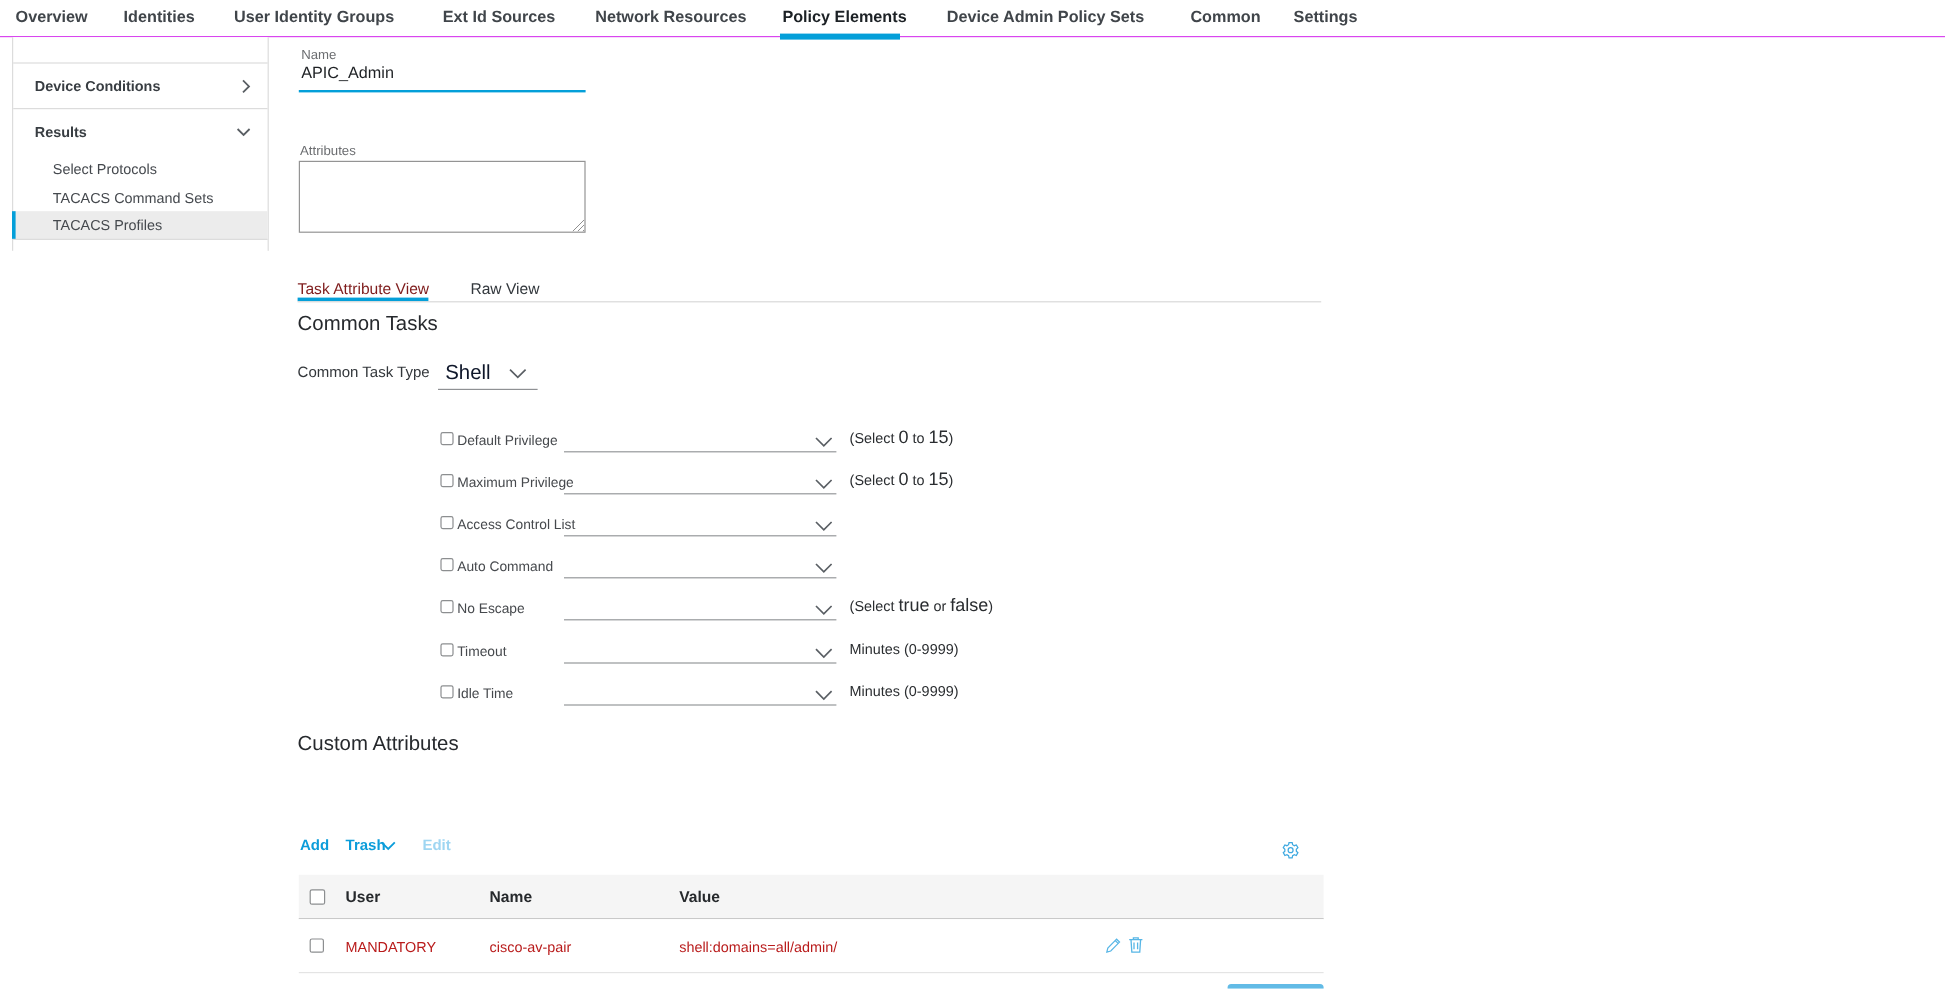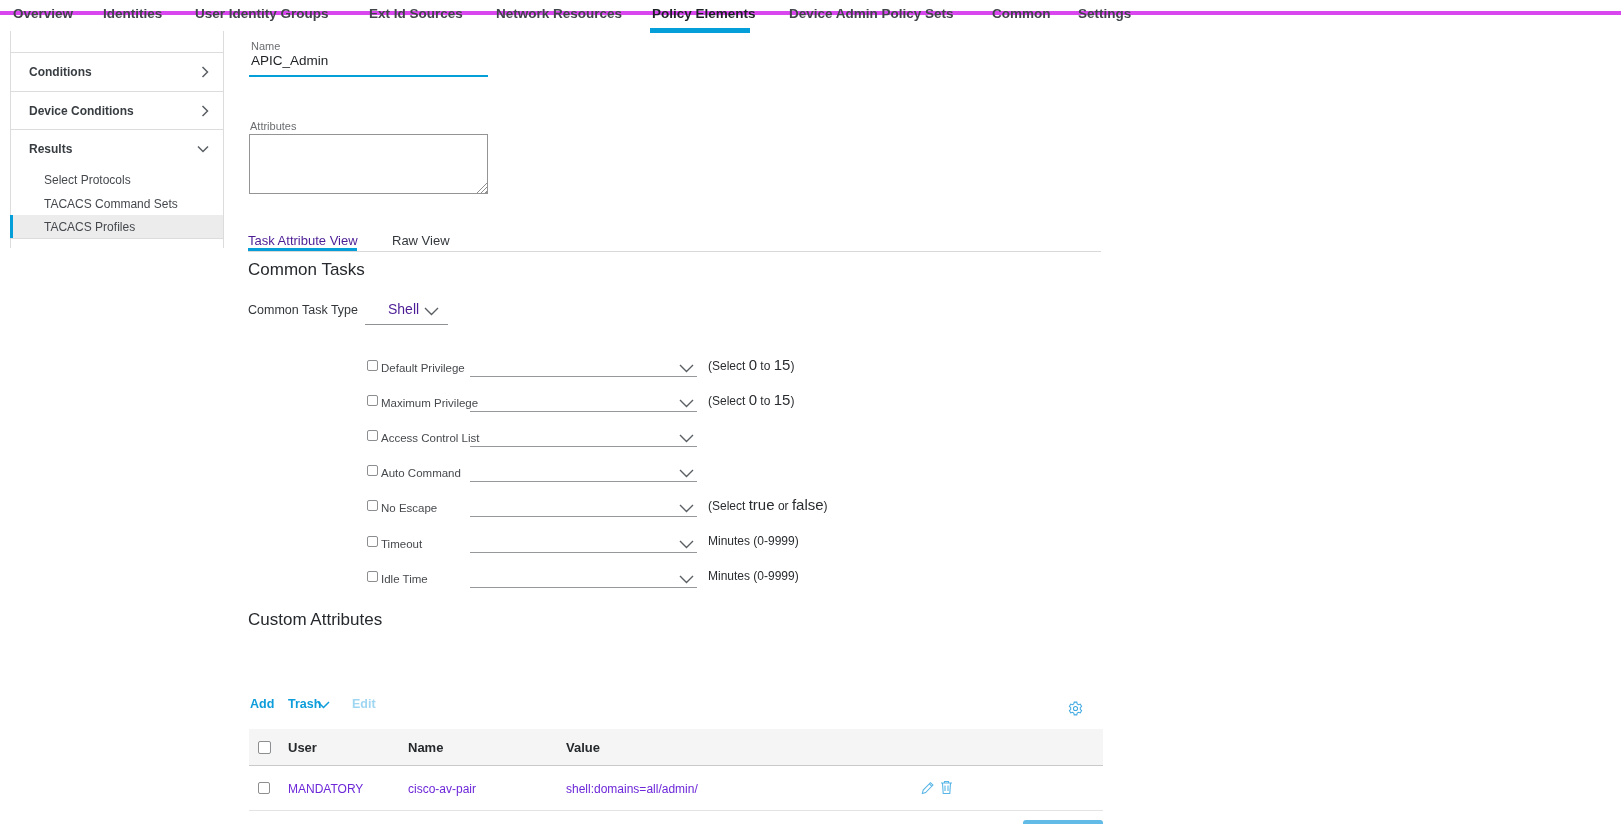--- a/index.html
+++ b/index.html
@@ -10,22 +10,22 @@
     height: 824px;
     overflow: hidden;
     background: #fff;
     font-family: "Liberation Sans", sans-serif;
     color: #2a2d30;
   }
   .abs { position: absolute; }
 
   
   .topnav {
-    position: absolute; left: 0; top: 0; width: 1621px; height: 15px;
-    background: #fff; border-bottom: 4px solid #d946ef;
+    position: absolute; left: 0; top: 0; width: 1621px; height: 31px;
+    background: #fff; border-bottom: 1px solid #d946ef;
   }
   .nav-item {
     position: absolute; top: 6px; font-size: 13.5px; font-weight: 600;
     color: #40454a; white-space: nowrap; cursor: pointer;
   }
   .nav-item.active { color: #1c2125; font-weight: 700; }
   .nav-underline {
     position: absolute; left: 650px; top: 28px; width: 100px; height: 5px;
     background: #049fd9;
   }
@@ -68,21 +68,21 @@
   }
   .grip {
     position: absolute; left: 476px; top: 182px; width: 11px; height: 11px;
     background: repeating-linear-gradient(135deg, transparent 0 2px, #8f8f8f 2px 3px);
     clip-path: polygon(100% 0, 100% 100%, 0 100%);
     pointer-events: none;
   }
 
   
   .tab { position: absolute; top: 233px; font-size: 13px; cursor: pointer; }
-  .tab.active { color: #4c1d95; text-align: center; }
+  .tab.active { color: #7f1d1d; text-align: center; }
   .tab.inactive { color: #33383d; }
   .tab-underline { position: absolute; left: 248px; top: 248px; width: 109px; height: 3px; background: #049fd9; }
   .tab-divider  { position: absolute; left: 248px; top: 251px; width: 853px; height: 1px; background: #d9d9d9; }
 
   .section-title { position: absolute; font-size: 17px; color: #26292d; }
 
   
   .ctt-underline { position: absolute; left: 365px; top: 324px; width: 83px; height: 1px; background: #8f9194; }
   .task-row { position: absolute; left: 0; width: 1100px; height: 23px; }
   .task-cb {
@@ -109,21 +109,21 @@
     border-bottom: 1px solid #c9c9c9;
   }
   .t-row { position: relative; height: 45px; background: #fff; border-bottom: 1px solid #e4e4e4; }
   .t-cb {
     position: absolute; left: 9px; appearance: none; -webkit-appearance: none;
     border: 1px solid #8c8e90; border-radius: 2px; background: #fff; cursor: pointer; margin: 0;
   }
   .t-header .t-cb { top: 12px; width: 13px; height: 13px; }
   .t-row .t-cb { top: 16px; width: 12px; height: 12px; }
   .th { position: absolute; top: 11px; font-size: 13px; font-weight: 700; color: #26292c; }
-  .td { position: absolute; top: 16px; font-size: 12px; color: #6d28d9; }
+  .td { position: absolute; top: 16px; font-size: 12px; color: #b91c1c; }
   .col-type { left: 39px; }
   .col-name { left: 159px; }
   .col-value { left: 317px; }
   .row-icon { position: absolute; top: 14px; color: #57b6e6; cursor: pointer; display: inline-flex; }
   .icon-edit-pos { left: 671px; }
   .icon-del-pos { left: 691px; }
 
   .save-sliver {
     position: absolute; left: 1023px; top: 820px; width: 80px; height: 8px;
     background: #62bbe6; border-radius: 3px 3px 0 0; cursor: pointer;
@@ -143,28 +143,20 @@
     <div class="nav-item active" style="left:652px">Policy Elements</div>
     <div class="nav-item" style="left:789px">Device Admin Policy Sets</div>
     <div class="nav-item" style="left:992px">Common</div>
     <div class="nav-item" style="left:1078px">Settings</div>
     <div class="nav-underline"></div>
   </div>
 
   <div class="sidebar">
     <div class="side-row" style="height:22px"></div>
 
-    <div class="side-row side-section" style="height:39px">
-      <span>Conditions</span>
-      <span class="chev">
-        <svg width="8" height="12" viewBox="0 0 8 12">
-            <path d="M1.5 1l5 5-5 5" fill="none" stroke="currentColor" stroke-width="1.5"></path>
-          </svg>
-      </span>
-    </div>
 
     <div class="side-row side-section" style="height:38px">
       <span>Device Conditions</span>
       <span class="chev">
         <svg width="8" height="12" viewBox="0 0 8 12">
             <path d="M1.5 1l5 5-5 5" fill="none" stroke="currentColor" stroke-width="1.5"></path>
           </svg>
       </span>
     </div>
 
@@ -198,21 +190,21 @@
   <div class="grip"></div>
 
   <div class="tab active" style="left:248px">Task Attribute View</div>
   <div class="tab inactive" style="left:392px">Raw View</div>
   <div class="tab-underline"></div>
   <div class="tab-divider"></div>
 
   <div class="section-title" style="left:248px; top:260px">Common Tasks</div>
 
   <div class="abs" style="left:248px; top:303px; font-size:12.5px; color:#33373b">Common Task Type</div>
-  <div class="abs" style="left:388px; top:301px; font-size:14px; color:#4c1d95; cursor:pointer">Shell</div>
+  <div class="abs" style="left:371px; top:301px; font-size:17px; color:#0f172a; cursor:pointer">Shell</div>
   <span class="abs chev" style="left:424px; top:307px">
     <svg width="15" height="9" viewBox="0 0 15 9">
         <path d="M1 1l6.5 6.5L14 1" fill="none" stroke="currentColor" stroke-width="1.4"></path>
       </svg>
   </span>
   <div class="ctt-underline"></div>
 
   <div class="task-row" style="top:354px">
     <input type="checkbox" class="task-cb" style="">
     <span class="task-label">Default Privilege</span>

